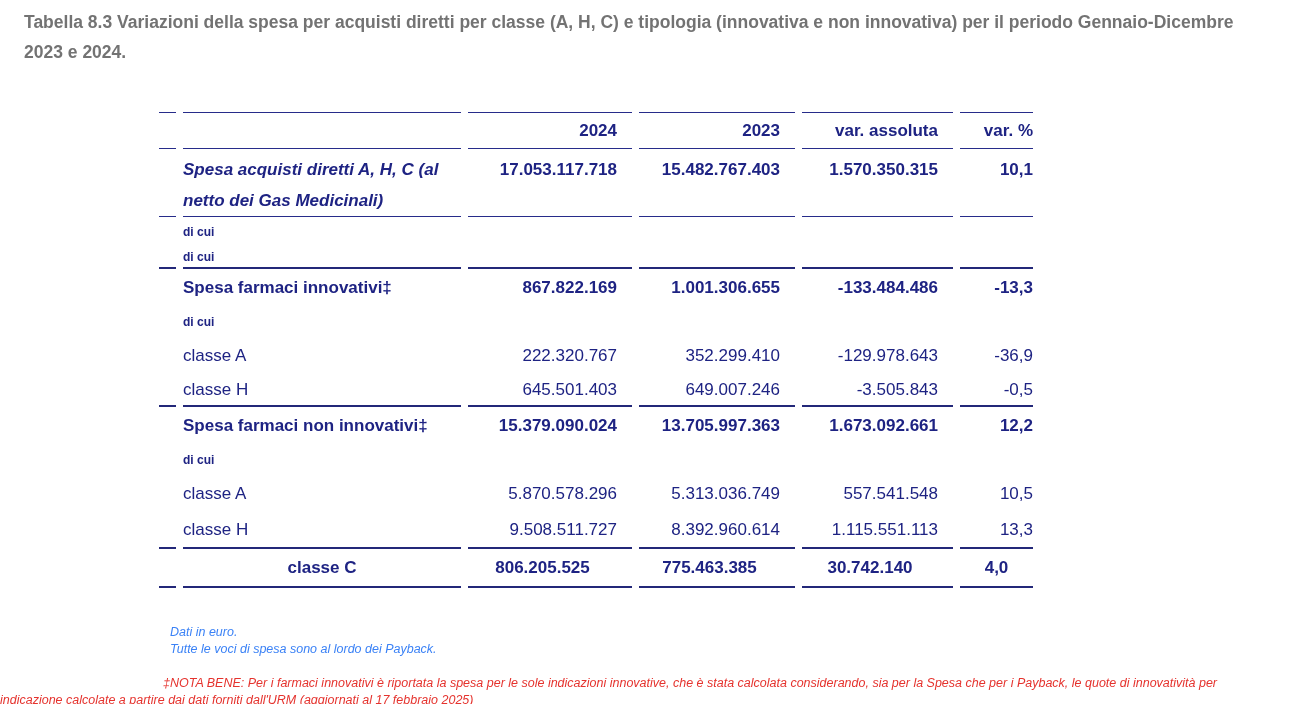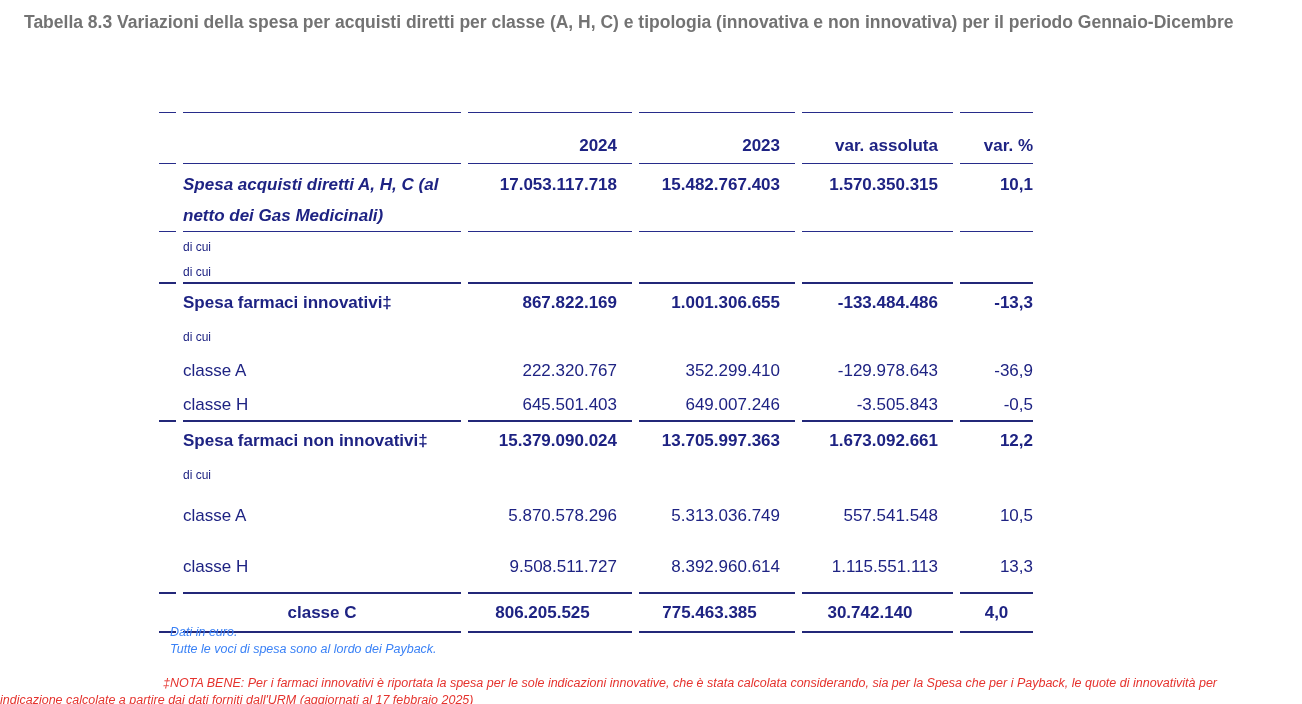--- a/index.html
+++ b/index.html
@@ -24,27 +24,27 @@
     table-layout:fixed; width:888px;
   }
   td {
     box-sizing:border-box; margin:0; padding:0;
     font-size:17px; vertical-align:middle;
     overflow:hidden; white-space:nowrap;
   }
   td.num { text-align:right; padding-right:15px; }
   td.pct { text-align:right; padding-right:0; }
   tr.b > td { font-weight:bold; }
-  tr.dicui > td { font-size:12px; font-weight:normal; }
+  tr.dicui > td { font-size:12px; font-weight:bold; }
 
   
   tr.h22 > td { height:22px; }
   tr.h30 > td { height:30px; }
   tr.h32 > td { height:32px; }
-  tr.h36 > td { height:52px; }
+  tr.h36 > td { height:37px; }
   tr.h38 > td { height:38px; }
   tr.h39 > td { height:39px;text-align:center; }
   tr.h67 > td { height:67px; }
 
   tr.head > td { vertical-align:bottom; padding-bottom:7px; font-weight:bold; }
   tr.top > td { vertical-align:top; padding-top:5px; line-height:31px; }
   td.wrap { white-space:normal;font-style:italic; }
 
   
   .bt  { border-top:1.5px solid #272c8a; }
@@ -58,20 +58,21 @@
   }
   .fn-red { font-style:italic; font-size:12.5px; line-height:17px; color:#e5332e; }
   .fn-red.l1 { margin-left:163px; margin-top:18px; }
   .fn-red.l2 { }
 </style>
 </head>
 <body>
 
 <div class="title">
   <div>Tabella 8.3 Variazioni della spesa per acquisti diretti per classe (A, H, C) e tipologia (innovativa e non innovativa) per il periodo Gennaio-Dicembre</div>
+  <div>2023 e 2024.</div>
 </div>
 
 <table class="main">
   <colgroup>
     <col style="width:17px">
       <col style="width:278px">
       <col style="width:164px">
     <col style="width:156px">
       <col style="width:151px">
       <col style="width:73px">

